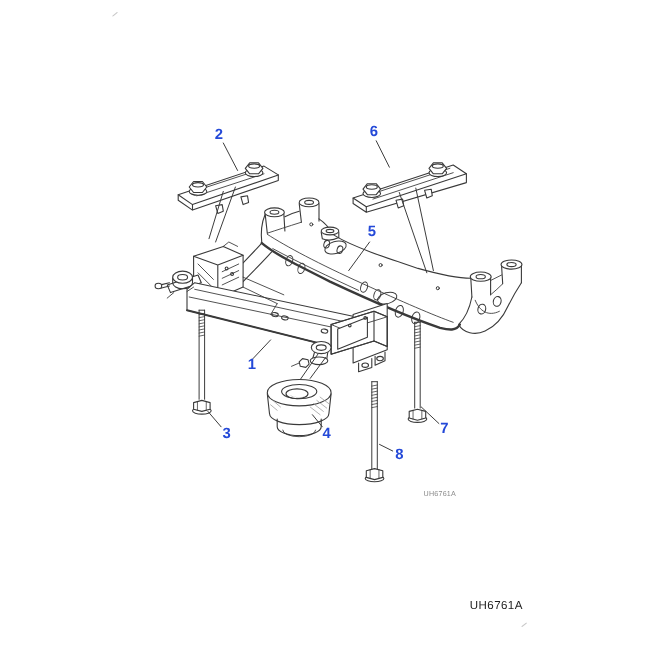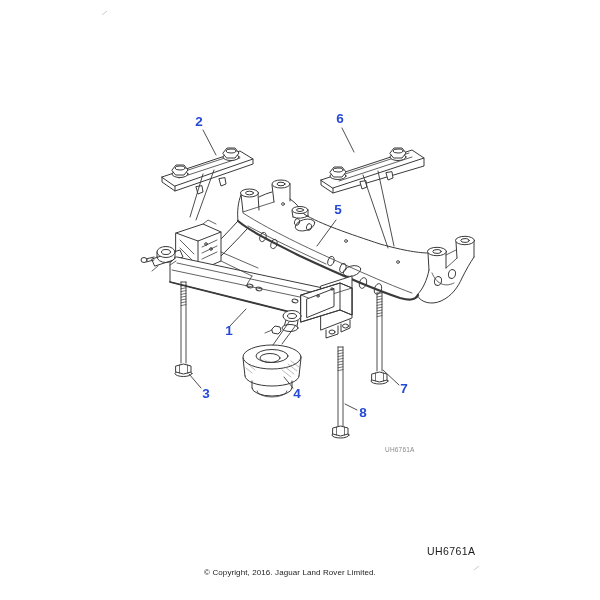--- a/index.html
+++ b/index.html
@@ -264,21 +264,20 @@
   <div class="callout" style="left:199px;top:122px">2</div>
   <div class="callout" style="left:206px;top:394px">3</div>
   <div class="callout" style="left:297px;top:394px">4</div>
   <div class="callout" style="left:338px;top:210px">5</div>
   <div class="callout" style="left:340px;top:119px">6</div>
   <div class="callout" style="left:404px;top:389px">7</div>
   <div class="callout" style="left:363px;top:413px">8</div>
 
   <div class="code-small">UH6761A</div>
   <div class="code-large">UH6761A</div>
-  <div class="copyright">© Copyright, 2016. Jaguar Land Rover Limited.</div>
 
   <div class="regmark" style="left:102px;top:11px">
     <svg width="5" height="4">
         <path d="M0,4 L5,0" stroke="#c9c9c9" stroke-width="1"></path>
       </svg>
   </div>
   <div class="regmark" style="left:474px;top:566px">
     <svg width="5" height="4">
         <path d="M0,4 L5,0" stroke="#c9c9c9" stroke-width="1"></path>
       </svg>

